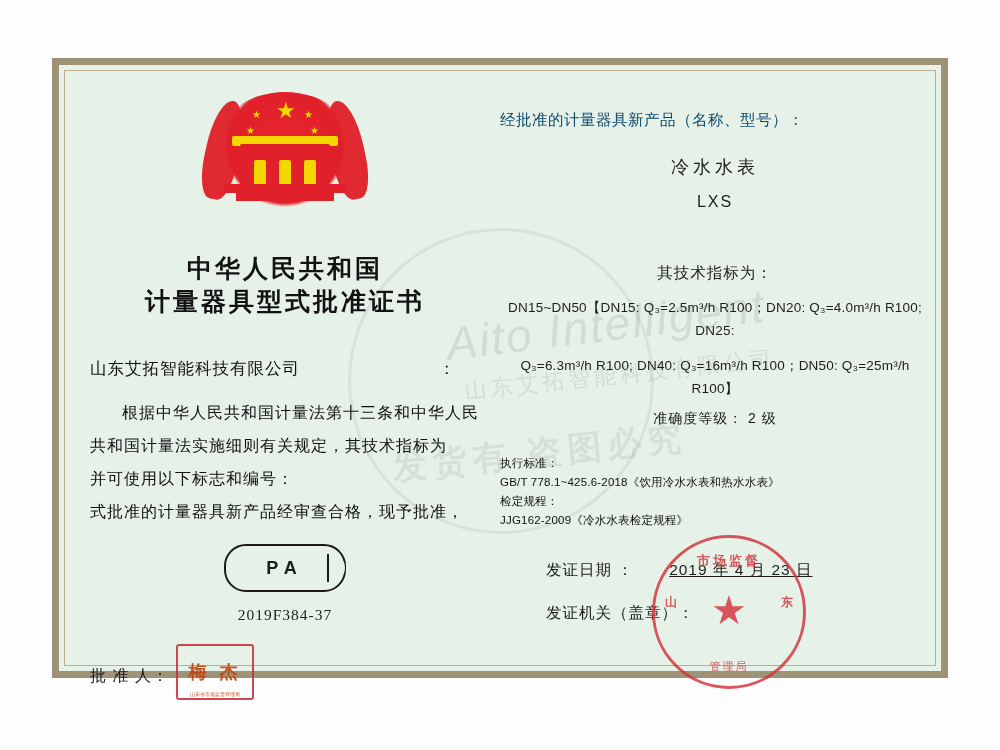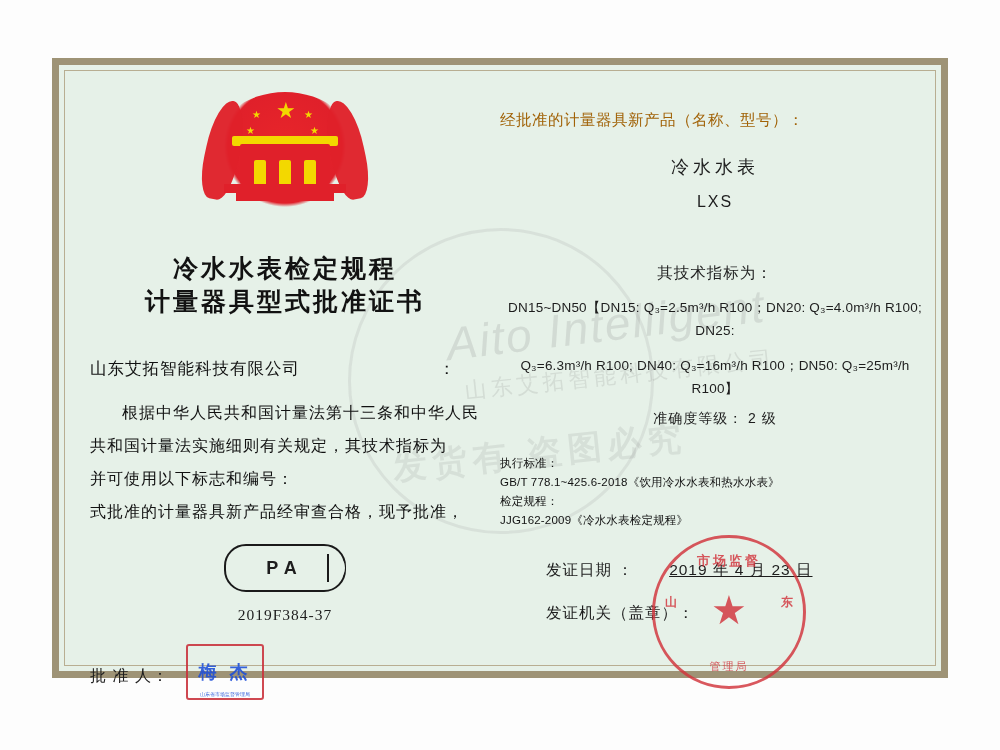--- a/index.html
+++ b/index.html
@@ -128,36 +128,36 @@
     background:#e6f1e8;border-left:2.4px solid #1a1a1a;
     border-radius:0 14px 14px 0;
   }
   .cert-no{
     margin-top:14px;text-align:center;font-size:15.5px;letter-spacing:1px;font-family:Liberation Serif, serif;
   }
   .approver{
     margin-top:42px;font-size:16px;letter-spacing:1px;position:relative;
   }
   .stamp-sq{
-    position:absolute;left:96px;top:-22px;width:74px;height:52px;
+    position:absolute;left:86px;top:-22px;width:74px;height:52px;
     border:2.2px solid #c9303a;border-radius:3px;
-    color:#1d4ed8;font-size:18px;font-weight:bold;
+    color:#c2410c;font-size:18px;font-weight:bold;
     display:flex;align-items:center;justify-content:center;letter-spacing:4px;
     opacity:.88;
   }
   .stamp-sq small{
     position:absolute;bottom:1px;left:0;right:0;text-align:center;
     font-size:5px;font-weight:normal;letter-spacing:0;
   }
 
   
   .right{
     position:absolute;left:500px;top:110px;width:430px;
   }
-  .r-line{font-size:15.5px;letter-spacing:.5px;color:#a16207;}
+  .r-line{font-size:15.5px;letter-spacing:.5px;color:#0c4a6e;}
   .prod-name{
     margin-top:24px;text-align:center;font-size:18px;letter-spacing:4px;
   }
   .prod-model{
     margin-top:14px;text-align:center;font-size:16px;letter-spacing:2px;
   }
   .tech-head{
     margin-top:52px;text-align:center;font-size:15.5px;letter-spacing:1px;
   }
   .tech-line{
@@ -226,21 +226,21 @@
       <div class="gate-top"></div>
       <div class="gate">
         <div class="gate-hole" style="left:14px"></div>
         <div class="gate-hole" style="left:39px"></div>
         <div class="gate-hole" style="left:64px"></div>
       </div>
       <div class="base"></div>
       <div class="base2"></div>
     </div>
 
-    <div class="cn-title1">冷水水表检定规程</div>
+    <div class="cn-title1">中华人民共和国</div>
     <div class="cn-title2">计量器具型式批准证书</div>
 
     <div class="company">
       <span>山东艾拓智能科技有限公司</span>
       <span class="colon">：</span>
     </div>
 
     <div class="body-text">
       <p class="indent">根据中华人民共和国计量法第十三条和中华人民</p>
       <p>共和国计量法实施细则有关规定，其技术指标为</p>

